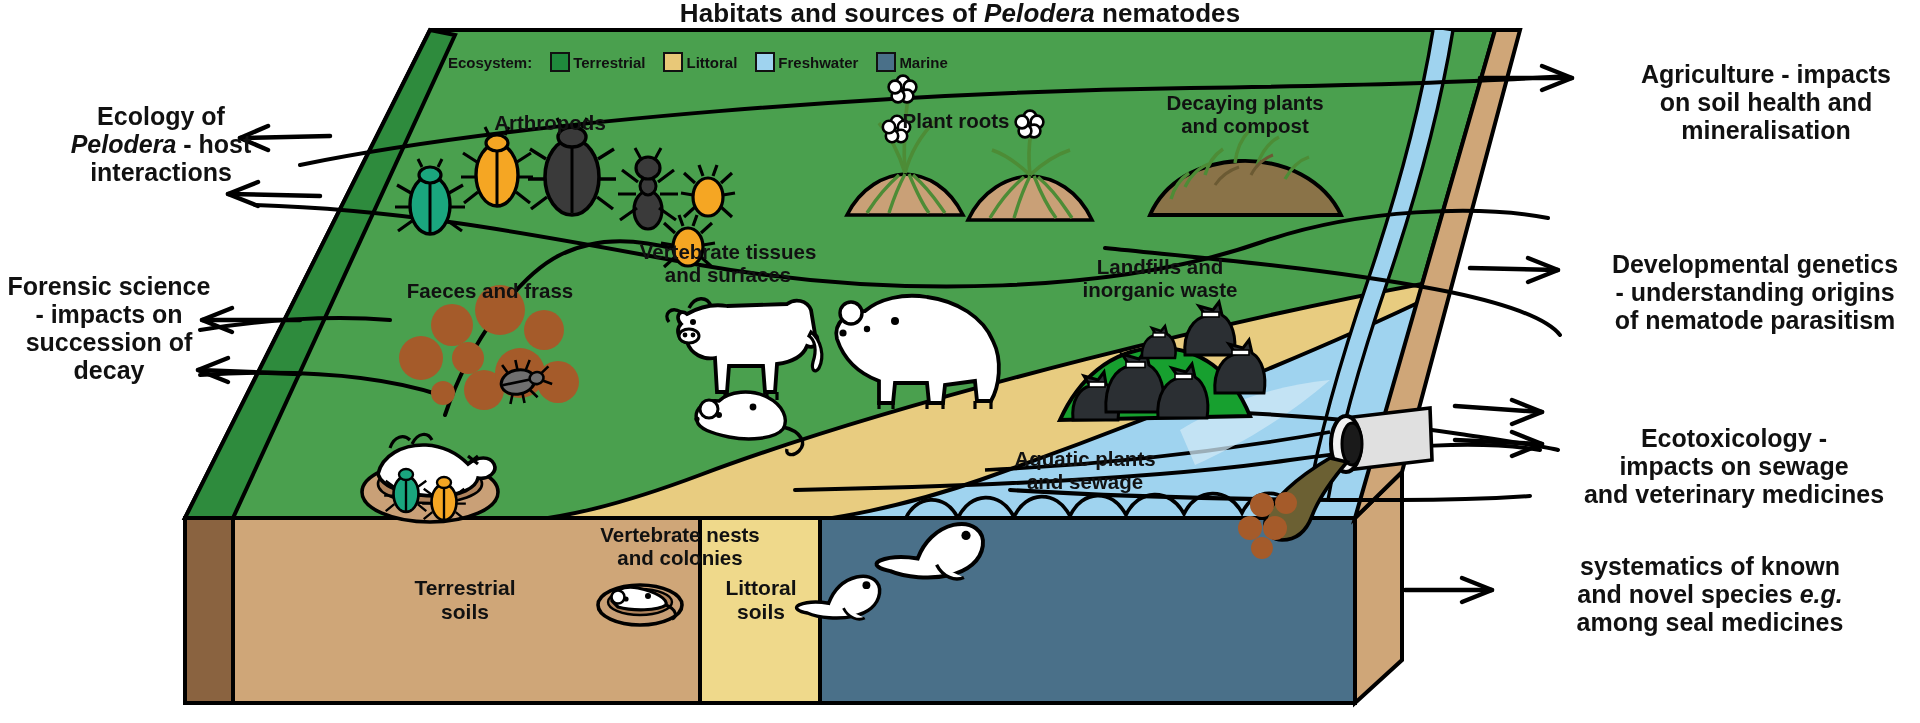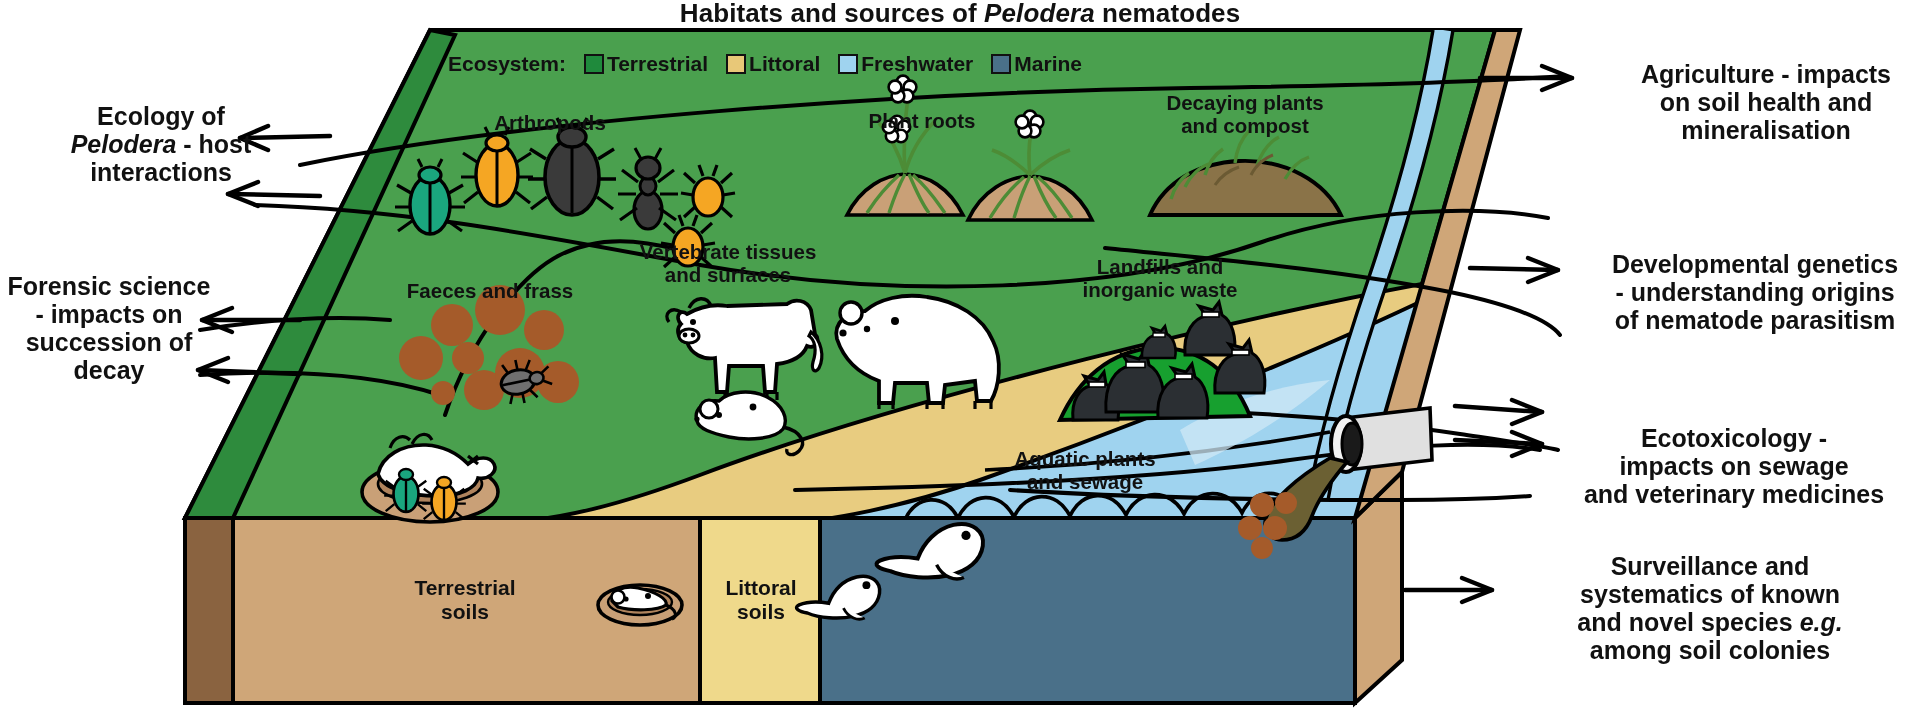--- a/index.html
+++ b/index.html
@@ -8,21 +8,21 @@
   .fig{position:absolute;inset:0;}
   svg{display:block;}
   .title{position:absolute;top:-2px;left:0;width:1920px;text-align:center;
          font-size:26px;font-weight:bold;letter-spacing:.1px;}
   .title i{font-style:italic;}
   .lbl{position:absolute;font-weight:bold;line-height:1.12;}
   .lbl.c{text-align:center;}
   .in{font-size:20.5px;}
   .out{font-size:25px;}
   .soil{font-size:21px;font-weight:bold;text-align:center;line-height:1.15;}
-  .legend{position:absolute;font-size:21px;font-weight:bold;display:flex;
+  .legend{position:absolute;font-size:15px;font-weight:bold;display:flex;
           align-items:center;gap:4px;}
   .legend .grp{display:flex;align-items:center;gap:3px;margin-left:14px;}
   .sw{width:16px;height:16px;border:2.2px solid #111;display:inline-block;}
   em.it{font-style:italic;}
 </style>
 </head>
 <body>
 
 <div class="fig">
 
@@ -401,21 +401,21 @@
     <span class="grp">
       <span class="sw" style="background:#4a7089;"></span>
       <span>Marine</span>
     </span>
   </div>
 
   <div class="lbl in c" style="left:455px;top:112px;width:190px;">
     <span>Arthropods</span>
   </div>
 
-  <div class="lbl in c" style="left:822px;top:110px;width:200px;">
+  <div class="lbl in c" style="left:856px;top:110px;width:200px;">
     <span>Plant roots</span>
   </div>
 
   <div class="lbl in c" style="left:1130px;top:92px;width:230px;">
     <div>Decaying plants</div>
     <div>and compost</div>
   </div>
 
   <div class="lbl in c" style="left:370px;top:280px;width:240px;">
     <span>Faeces and frass</span>
@@ -425,20 +425,24 @@
     <div>Vertebrate tissues</div>
     <div>and surfaces</div>
   </div>
 
   <div class="lbl in c" style="left:1040,top:0;left:1040px;top:256px;width:240px;">
     <div>Landfills and</div>
     <div>inorganic waste</div>
   </div>
 
 
+  <div class="lbl in c" style="left:570px;top:524px;width:220px;">
+    <div>Vertebrate nests</div>
+    <div>and colonies</div>
+  </div>
 
   <div class="lbl in c" style="left:980px;top:448px;width:210px;">
     <div>Aquatic plants</div>
     <div>and sewage</div>
   </div>
 
   <div class="soil" style="position:absolute;left:300px;top:576px;width:330px;">
     <div>Terrestrial</div>
     <div>soils</div>
   </div>
@@ -472,19 +476,18 @@
     <div>of nematode parasitism</div>
   </div>
 
   <div class="lbl out c" style="left:1548px;top:424px;width:372px;">
     <div>Ecotoxicology -</div>
     <div>impacts on sewage</div>
     <div>and veterinary medicines</div>
   </div>
 
   <div class="lbl out c" style="left:1500px;top:552px;width:420px;">
-    <div>Surveillance and</div>
     <div>systematics of known</div>
     <div>and novel species <em class="it">e.g.</em></div>
-    <div>among soil colonies</div>
+    <div>among seal medicines</div>
   </div>
 
 </div>
 
 </body></html>

